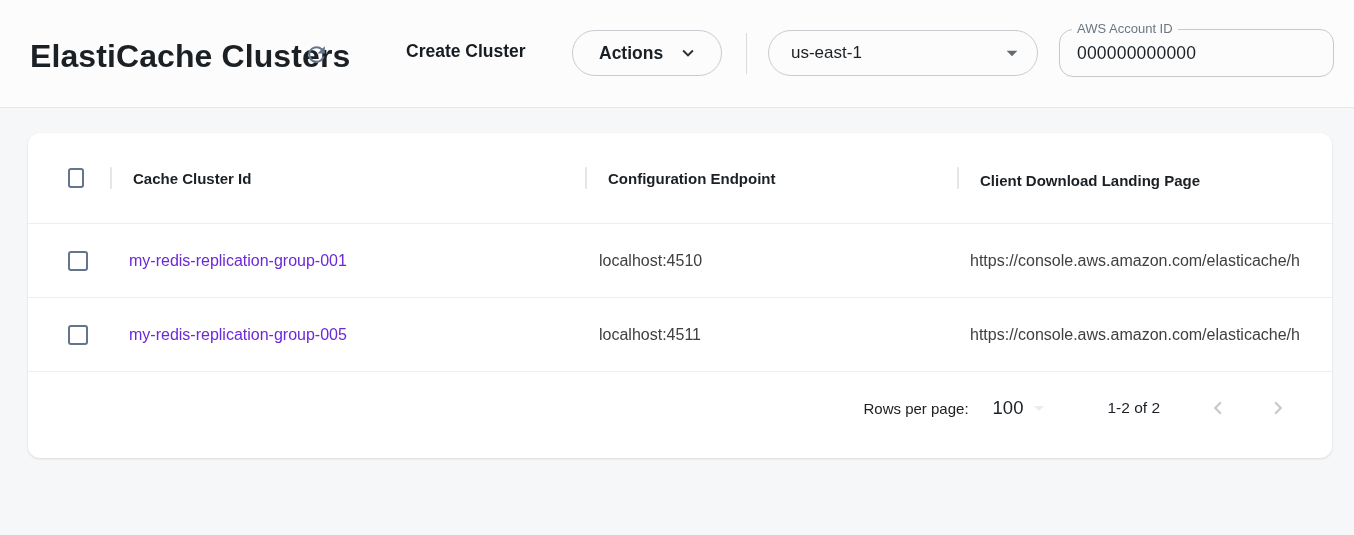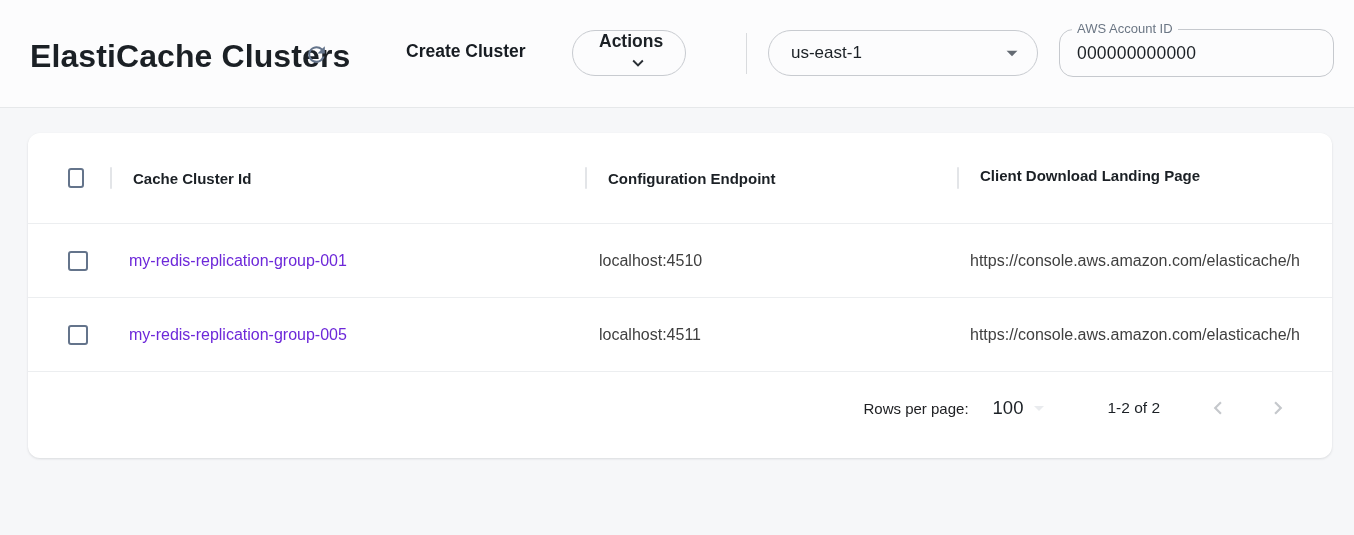--- a/index.html
+++ b/index.html
@@ -35,21 +35,21 @@
     background: none; border: none; cursor: pointer;
     font-family: inherit;
     font-size: 17.5px; font-weight: 700; color: #171c22;
   }
   .actions-btn {
     position: absolute; left: 572px; top: 30px;
     height: 46px; padding: 0 22px 0 26px;
     display: flex; align-items: center;
     background: transparent;
     border: 1px solid #c8cbd0; border-radius: 23px;
-    cursor: pointer; font-family: inherit; flex-direction: column;
+    cursor: pointer; font-family: inherit;
   }
   .actions-btn .lbl { font-size: 17.5px; font-weight: 700; color: #1b2025; }
   .actions-btn svg { width: 22px; height: 22px; margin-left: 14px; fill: #2a2f35; }
   .topbar-divider {
     position: absolute; left: 746px; top: 33px;
     width: 1px; height: 41px; background: #d9dbde;
   }
   .region-select {
     position: absolute; left: 768px; top: 30px;
     width: 270px; height: 46px;
@@ -89,21 +89,21 @@
     overflow: hidden;
   }
   .tr { display: flex; align-items: center; width: 100%; }
   .tr.head { height: 91px; border-bottom: 1px solid #eceef0; }
   .tr.row  { height: 74px; border-bottom: 1px solid #eceef0; }
   .tr.row:last-of-type { height: 73px; }
 
   .col-check { width: 84px; flex: 0 0 84px; display: flex; align-items: center; padding-left: 40px; }
   .col-id { width: 473px; flex: 0 0 473px; display: flex; align-items: center; }
   .col-endpoint { width: 372px; flex: 0 0 372px; display: flex; align-items: center; }
-  .col-url { flex: 1 1 auto; display: flex; align-items: flex-start; overflow: hidden; white-space: nowrap; }
+  .col-url { flex: 1 1 auto; display: flex; align-items: flex-end; overflow: hidden; white-space: nowrap; }
 
   .checkbox {
     width: 20px; height: 20px;
     border: 2px solid #64748b; border-radius: 3px;
     background: #fff; cursor: pointer;
   }
   .col-sep { width: 2px; height: 22px; background: #e3e5e8; border-radius: 1px; flex: 0 0 2px; }
   .head-label { font-size: 15px; font-weight: 700; color: #1b2025; padding-left: 21px; cursor: pointer; }
   .col-check .col-sep { margin-left: 26px; }
 

